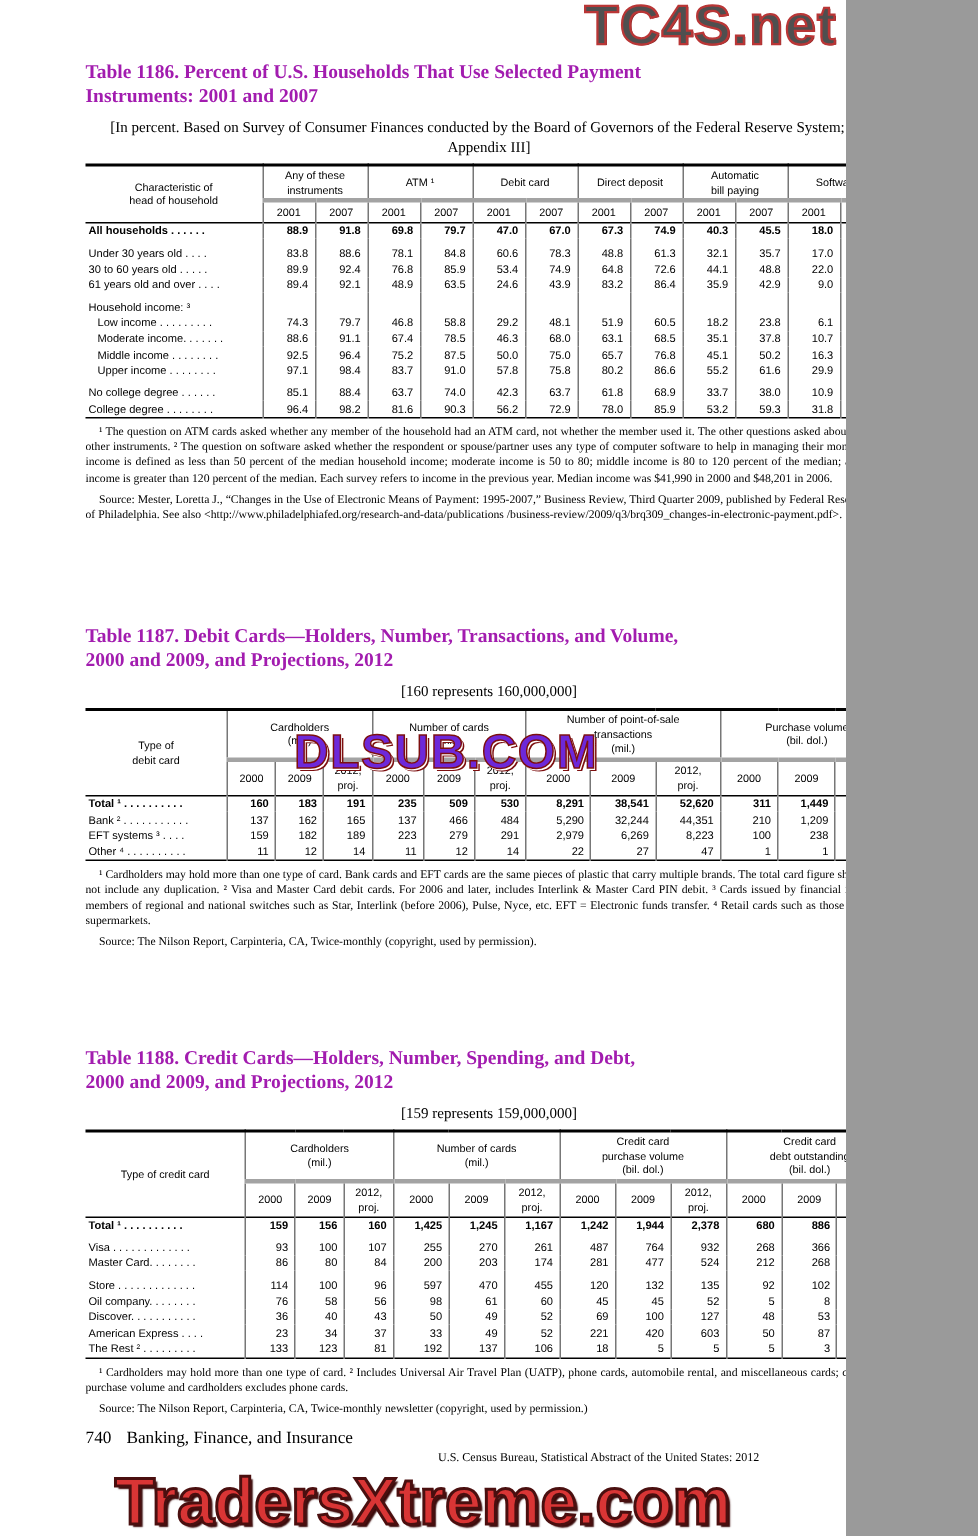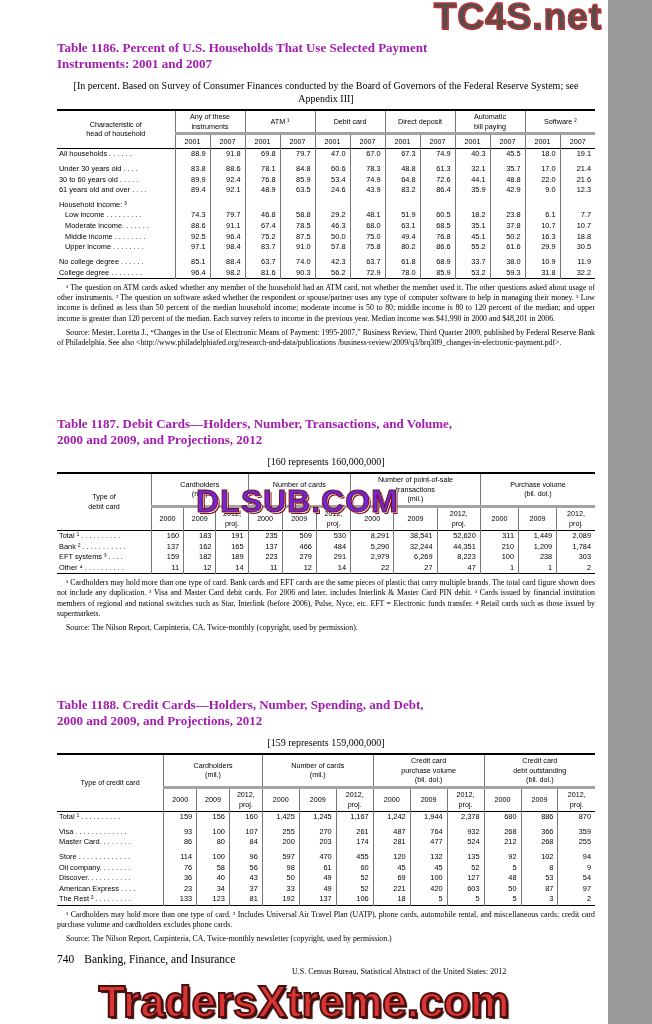--- a/index.html
+++ b/index.html
@@ -1,34 +1,34 @@
 <!DOCTYPE html>
 <html><head>
 <meta charset="utf-8">
 <style>
   html,body{margin:0;padding:0;background:#9a9a9a;}
-  .page{position:relative;width:608px;height:1024px;background:#ffffff;overflow:hidden;
+  .page{position:relative;width:564px;height:1024px;background:#ffffff;overflow:hidden;
         font-family:"Liberation Serif",serif;color:#111;}
   .sec{position:absolute;left:57px;width:538px;}
   #s1{top:40px;} #s2{top:416px;} #s3{top:697px;}
   .ttl{white-space:pre-line;font-size:13px;font-weight:bold;line-height:1.22;margin:0 0 7px 0;color:#a21caf;}
   .note{font-size:10px;line-height:1.3;margin:0 0 4px 0;color:#000;text-align:center;}
   .fn{font-size:7.8px;line-height:1.32;margin:4px 0 0 0;text-align:justify;text-indent:9px;color:#000;}
   table.t{border-collapse:collapse;table-layout:fixed;width:100%;
           font-family:"Liberation Sans",sans-serif;font-size:7.4px;line-height:1.3;color:#000;
           border-top:2px solid #000;border-bottom:1.5px solid #000;margin-top:4px;}
   table.t thead{border-bottom:1px solid #000;}
   table.t th{font-weight:normal;text-align:center;vertical-align:middle;
              border-left:1px solid #777;padding:1.5px 1px;white-space:pre-line;font-size:7.2px;}
   table.t th.stubh{border-left:none;}
   table.t .yr{border-top:3px solid #a3a3a3;}
   table.t td{border-left:1px solid #777;padding:0.5px 4px 0.5px 2px;vertical-align:bottom;}
   table.t td.stub{border-left:none;text-align:left;padding-left:2px;white-space:nowrap;overflow:hidden;}
   table.t td.val{text-align:right;}
-  table.t tr.bold{font-weight:normal;}
+  table.t tr.bold{font-weight:bold;}
   table.t tr.gap td{padding-top:4.5px;}
   table.t tr.indent td.stub{padding-left:8px;}
   .footer{position:absolute;left:57px;top:953px;font-size:11.5px;color:#000;}
   .footer .pgnum{margin-right:10px;text-align:center;}
   .census{position:absolute;left:292px;top:967px;font-size:8px;color:#000;}
   .wm{position:absolute;font-family:"Liberation Sans",sans-serif;font-weight:bold;z-index:10;}
   #wm-top{top:-4px;right:6px;font-size:37px;letter-spacing:1px;color:#4f4f4f;
           -webkit-text-stroke:1.5px #b93636;text-shadow:1px 1px 0 #8c2626;}
   #wm-mid{top:483px;left:196px;font-size:32px;letter-spacing:1px;color:#6d28d9;
           -webkit-text-stroke:1px #7d0f0f;text-shadow:1px 1px 0 #fff,2px 2px 0 #7d0f0f;}
@@ -188,21 +188,21 @@
             <td class="val">10.7</td>
           </tr>
           <tr class="indent">
             <td class="stub">Middle income . . . . . . . .</td>
             <td class="val">92.5</td>
             <td class="val">96.4</td>
             <td class="val">75.2</td>
             <td class="val">87.5</td>
             <td class="val">50.0</td>
             <td class="val">75.0</td>
-            <td class="val">49.4</td>
+            <td class="val">65.7</td>
             <td class="val">76.8</td>
             <td class="val">45.1</td>
             <td class="val">50.2</td>
             <td class="val">16.3</td>
             <td class="val">18.8</td>
           </tr>
           <tr class="indent">
             <td class="stub">Upper income . . . . . . . .</td>
             <td class="val">97.1</td>
             <td class="val">98.4</td>

